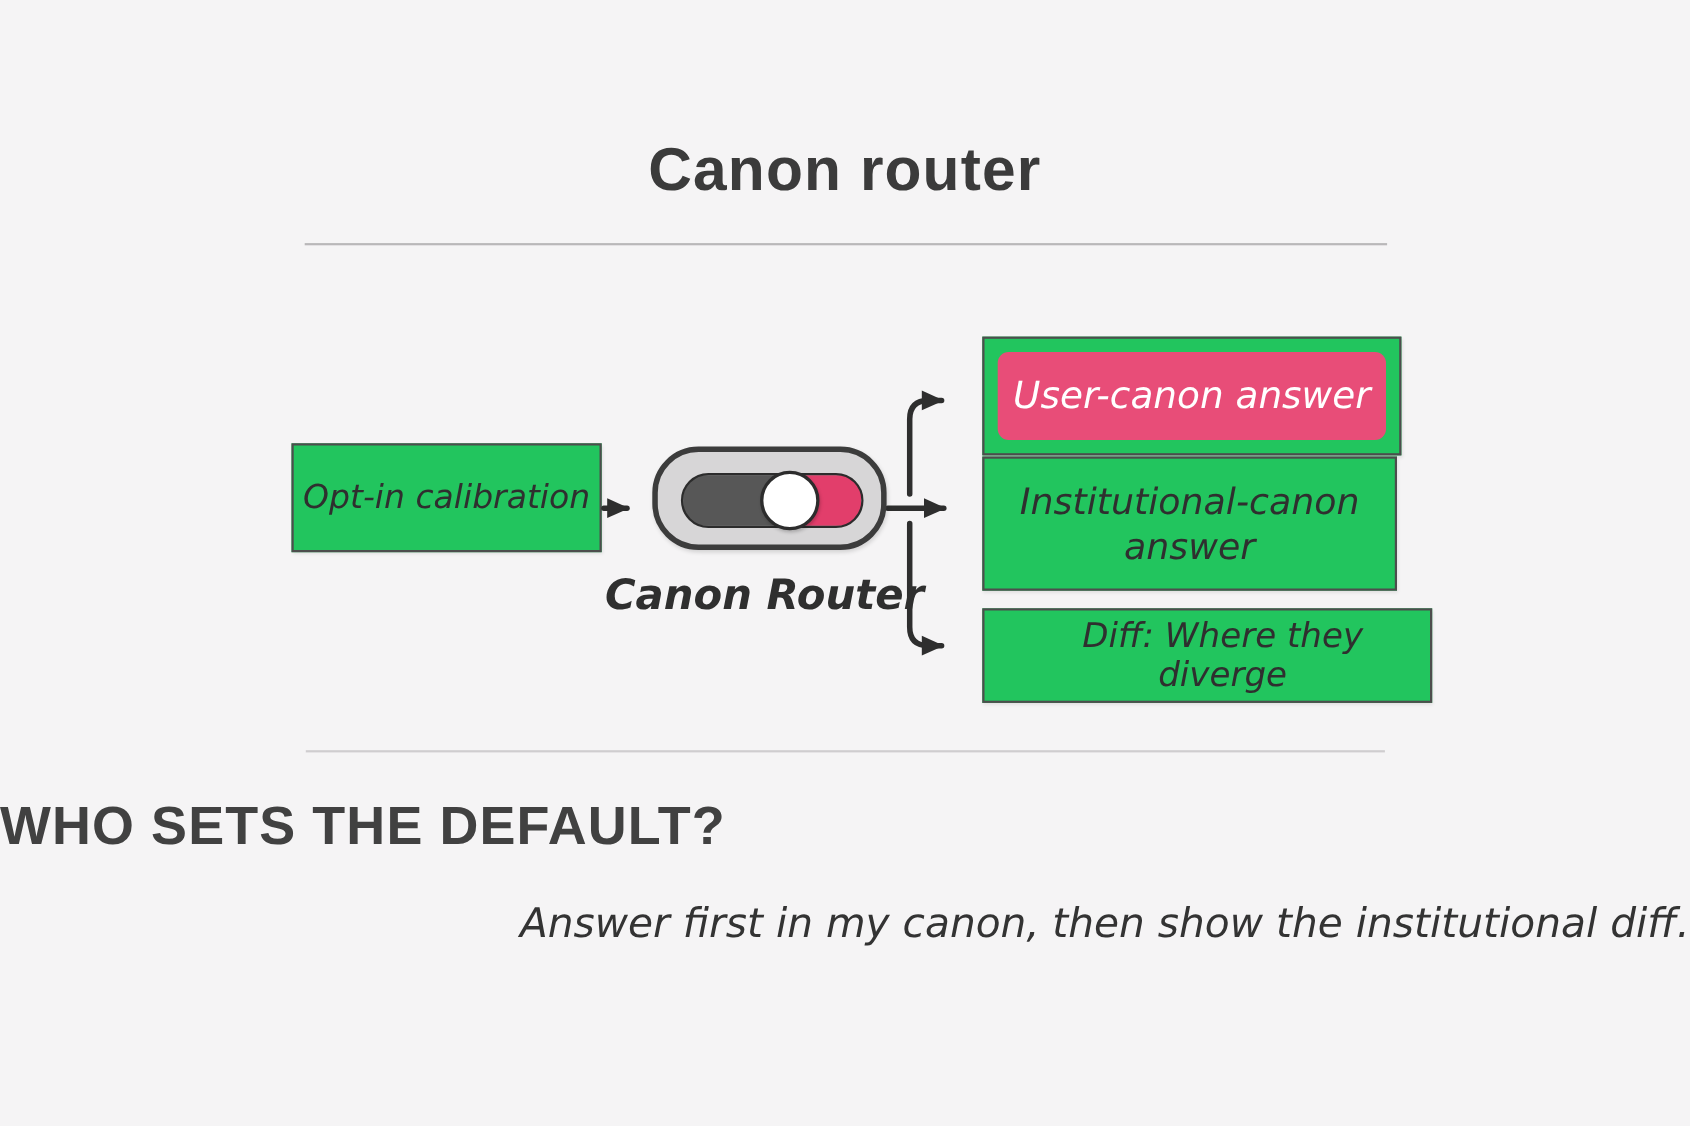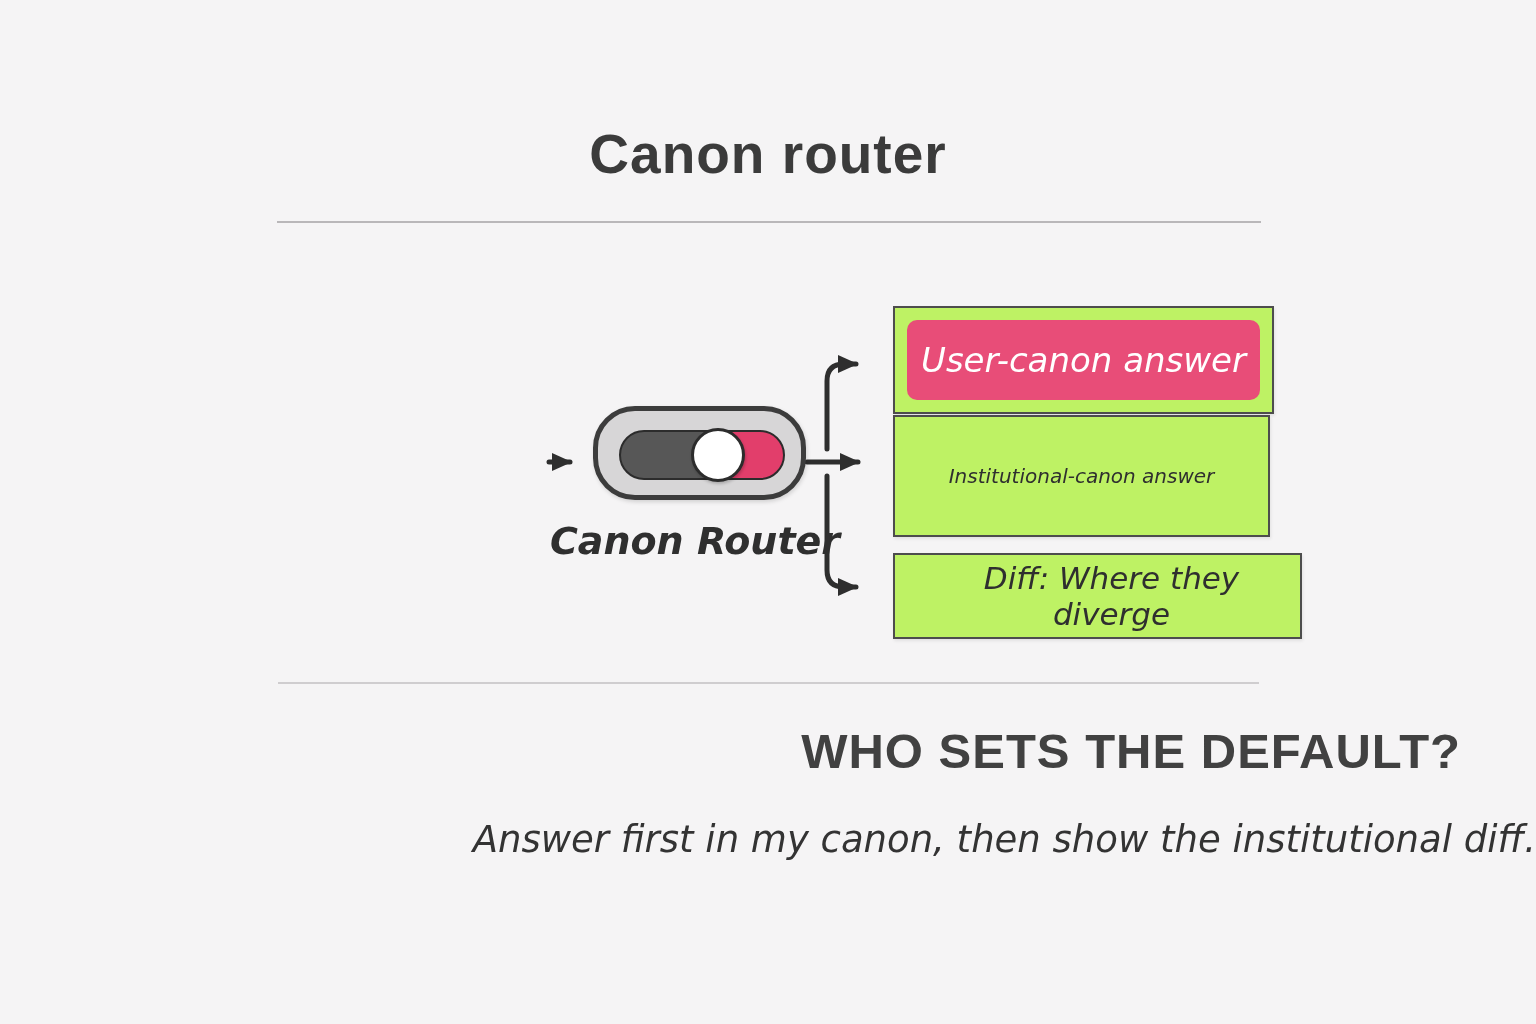--- a/index.html
+++ b/index.html
@@ -21,21 +21,21 @@
     margin:0;
   }
   .divider{position:absolute;height:2px;background:#b9b7b9;}
   .divider.top{left:277px;top:221px;width:984px;}
   .divider.bottom{left:278px;top:682px;width:981px;background:#cfcdcf;}
 
   .hand{font-family:"DejaVu Sans", sans-serif;font-style:italic;}
 
   .box{
     position:absolute;
-    background:#bef264;
+    background:#22c55e;
     border:2px solid #4d4d4d;
     box-shadow:1px 2px 3px rgba(0,0,0,0.08);
     display:flex;align-items:center;justify-content:center;
     text-align:center;
     color:#2f2f2f;
   }
   .input-box{left:265px;top:403px;width:278px;height:95px;font-size:30px;}
 
   
   .toggle{
@@ -66,46 +66,49 @@
 
   .out-box{left:893px;width:377px;}
   .out1{top:306px;height:104px;padding:0;}
   .out1 .pink-fill{
     position:absolute;left:12px;top:12px;right:12px;bottom:12px;
     background:#e84d78;
     border-radius:10px;
     display:flex;align-items:center;justify-content:center;
     color:#ffffff;font-size:34px;
   }
-  .out2{top:415px;height:122px;font-size:20px;line-height:1.25;padding:0 20px;box-sizing:border-box;}
+  .out2{top:415px;height:122px;font-size:33px;line-height:1.25;padding:0 20px;box-sizing:border-box;}
   .out3{top:553px;height:82px;font-size:31px;padding-left:28px;}
 
   .connectors{position:absolute;left:0;top:0;pointer-events:none;}
 
   .footer-heading{
     position:absolute;top:723px;left:0;right:75px;
-    text-align:right;
+    text-align:left;
     font-size:49px;font-weight:bold;
     letter-spacing:1px;color:#414141;margin:0;
   }
   .footer-caption{
     position:absolute;top:818px;left:0;right:0;
     text-align:right;
     font-size:37px;color:#333333;margin:0;
   }
 </style>
 </head>
 <body>
 
 <div class="canvas">
 
   <h1 class="page-title">Canon router</h1>
 
   <div class="divider top"></div>
 
+  <div class="box input-box hand">
+    <span>Opt-in calibration</span>
+  </div>
 
   <svg class="connectors" width="1536" height="1024" viewBox="0 0 1536 1024">
     <defs>
       <marker id="arrow" markerWidth="24" markerHeight="22" refX="20" refY="11" orient="auto" markerUnits="userSpaceOnUse">
         <path d="M2,2 L22,11 L2,20 Z" fill="#2e2e2e"></path>
       </marker>
     </defs>
     <path d="M549,462 L570,462" fill="none" stroke="#2e2e2e" stroke-width="5" stroke-linecap="round" marker-end="url(#arrow)"></path>
     <path d="M807,462 L858,462" fill="none" stroke="#2e2e2e" stroke-width="5" stroke-linecap="round" marker-end="url(#arrow)"></path>
     <path d="M827,449 L827,381 Q827,364 844,364 L856,364" fill="none" stroke="#2e2e2e" stroke-width="5" stroke-linecap="round" marker-end="url(#arrow)"></path>

